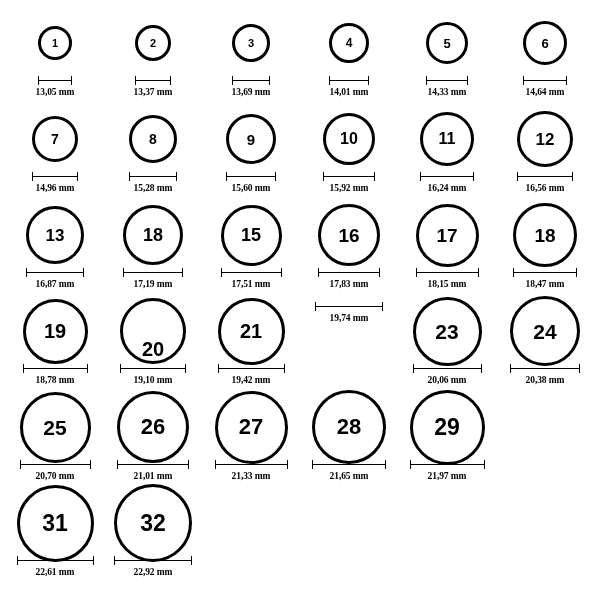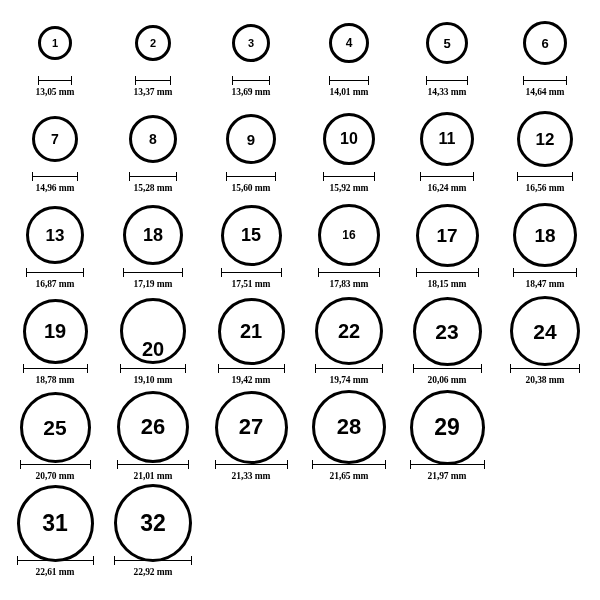--- a/index.html
+++ b/index.html
@@ -286,21 +286,21 @@
         <div class="measure" style="width: 61px;">
           <span class="bar"></span>
           <span class="cap left"></span>
           <span class="cap right"></span>
         </div>
         <div class="mm">17,51 mm</div>
       </div>
       <div class="cell">
         <div class="circle-wrap">
           <div class="ring" style="width: 62px; height: 62px;">
-            <span class="ring-size" style="font-size: 12px; text-align: center;">16</span>
+            <span class="ring-size" style="font-size: 19px; text-align: center;">16</span>
           </div>
         </div>
         <div class="measure" style="width: 62px;">
           <span class="bar"></span>
           <span class="cap left"></span>
           <span class="cap right"></span>
         </div>
         <div class="mm">17,83 mm</div>
       </div>
       <div class="cell">
@@ -364,25 +364,20 @@
           </div>
         </div>
         <div class="measure" style="width: 67px;">
           <span class="bar"></span>
           <span class="cap left"></span>
           <span class="cap right"></span>
         </div>
         <div class="mm">19,42 mm</div>
       </div>
       <div class="cell">
-        <div class="circle-wrap">
-          <div class="ring" style="width: 68px; height: 68px;">
-            <span class="ring-size" style="font-size: 20px;">22</span>
-          </div>
-        </div>
         <div class="measure" style="width: 68px;">
           <span class="bar"></span>
           <span class="cap left"></span>
           <span class="cap right"></span>
         </div>
         <div class="mm">19,74 mm</div>
       </div>
       <div class="cell">
         <div class="circle-wrap">
           <div class="ring" style="width: 69px; height: 69px;">

